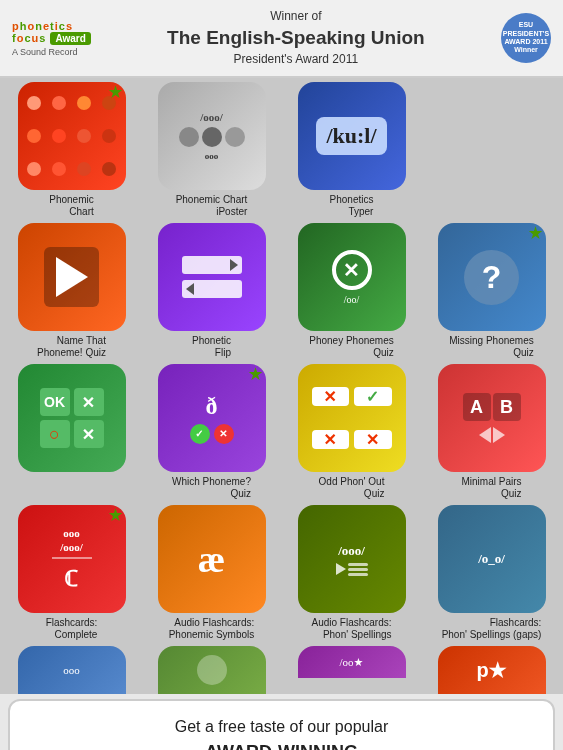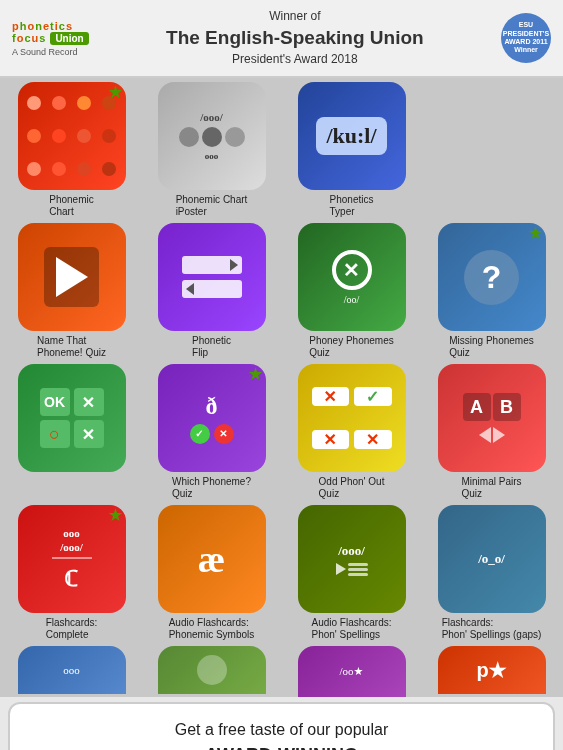--- a/index.html
+++ b/index.html
@@ -82,21 +82,21 @@
       overflow: hidden;
       font-size: 28px;
       font-weight: bold;
       color: white;
       text-align: center;
     }
 
     .app-label {
       font-size: 10px;
       color: #222;
-      text-align: left;
+      text-align: right;
       margin-top: 4px;
       line-height: 1.2;
       max-width: 108px;
     }
 
     .small-icon-wrap {
       display: flex;
       flex-direction: column;
       align-items: center;
     }
@@ -118,31 +118,31 @@
           <span style="color:#e05000;">i</span>
           <span style="color:#4a9a00;">c</span>
           <span style="color:#e05000;">s</span>
         </div>
         <div style="display:flex;gap:1px;font-size:11px;font-weight:bold;">
           <span style="color:#4a9a00;">f</span>
           <span style="color:#e05000;">o</span>
           <span style="color:#4a9a00;">c</span>
           <span style="color:#e05000;">u</span>
           <span style="color:#4a9a00;">s</span>
-          <span class="lite-badge">Union</span>
+          <span class="lite-badge">Award</span>
         </div>
         <div class="logo-tagline">A Sound Record</div>
       </div>
     </div>
   </div>
 
   <div class="award-center">
     <div>Winner of</div>
     <div><strong>The English-Speaking Union</strong></div>
-    <div>President's Award 2018</div>
+    <div>President's Award 2011</div>
   </div>
 
   <div class="esu-badge">
     <div>ESU</div>
     <div>PRESIDENT'S</div>
     <div>AWARD 2011</div>
     <div>Winner</div>
   </div>
 </div>
 
@@ -343,21 +343,21 @@
       <div style="width:108px;height:48px;border-radius:16px 16px 0 0;background:linear-gradient(135deg,#3366aa,#5588cc);display:flex;align-items:center;justify-content:center;font-size:11px;font-family:Georgia,serif;color:white;overflow:hidden;">
         <div>ooo</div>
       </div>
     </div>
     <div class="small-icon-wrap">
       <div style="width:108px;height:48px;border-radius:16px 16px 0 0;background:linear-gradient(135deg,#558833,#77aa44);display:flex;align-items:center;justify-content:center;overflow:hidden;">
         <div style="width:30px;height:30px;border-radius:50%;background:rgba(255,255,255,0.3);"></div>
       </div>
     </div>
     <div class="small-icon-wrap">
-      <div style="width:108px;height:51px;border-radius:16px 16px 0 0;background:linear-gradient(135deg,#882299,#aa44bb);display:flex;align-items:center;justify-content:center;font-size:11px;font-family:Georgia,serif;color:white;overflow:hidden;">
+      <div style="width:108px;height:32px;border-radius:16px 16px 0 0;background:linear-gradient(135deg,#882299,#aa44bb);display:flex;align-items:center;justify-content:center;font-size:11px;font-family:Georgia,serif;color:white;overflow:hidden;">
         /oo★
       </div>
     </div>
     <div class="small-icon-wrap">
       <div style="width:108px;height:48px;border-radius:16px 16px 0 0;background:linear-gradient(135deg,#cc3300,#ee5522);display:flex;align-items:center;justify-content:center;font-size:20px;font-weight:bold;color:white;overflow:hidden;">
         p★
       </div>
     </div>
   </div>
 </div>

